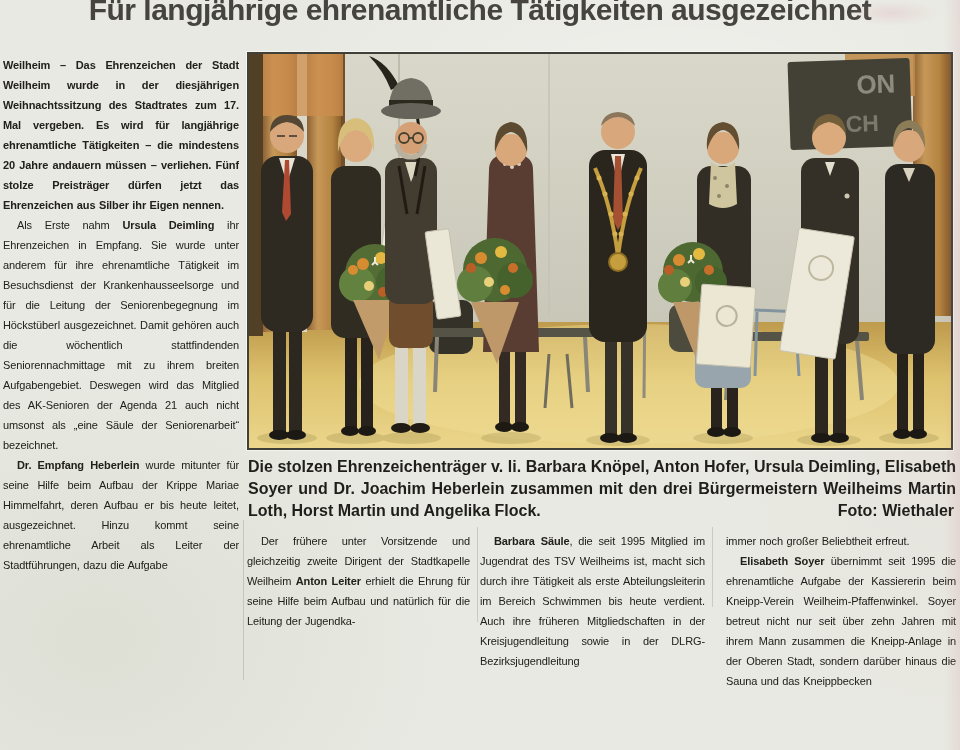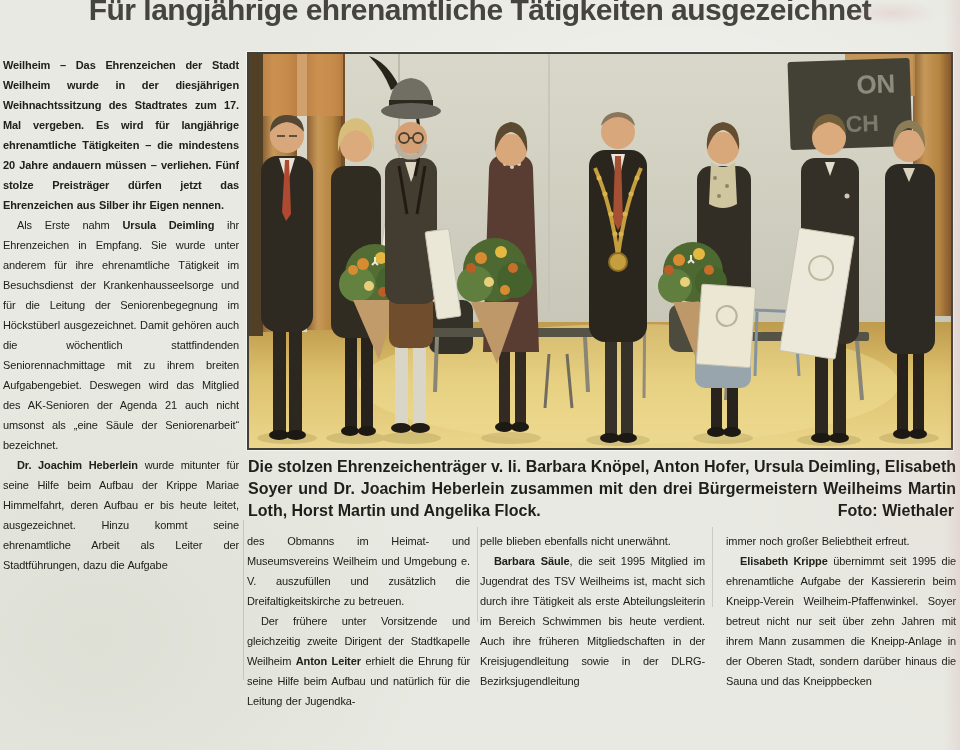--- a/index.html
+++ b/index.html
@@ -58,21 +58,21 @@
 </head>
 <body>
 
 <div class="page">
 
   <h1 class="headline">Für langjährige ehrenamtliche Tätigkeiten ausgezeichnet</h1>
 
   <div class="col left-col">
       <p class="para first"><span class="bold">Weilheim – Das Ehrenzeichen der Stadt Weilheim wurde in der diesjährigen Weihnachtssitzung des Stadtrates zum 17. Mal vergeben. Es wird für langjährige ehrenamtliche Tätigkeiten – die mindestens 20 Jahre andauern müssen – verliehen. Fünf stolze Preisträger dürfen jetzt das Ehrenzeichen aus Silber ihr Eigen nennen.</span></p>
       <p class="para"><span>Als Erste nahm </span><span class="bold">Ursula Deimling</span><span> ihr Ehrenzeichen in Empfang. Sie wurde unter anderem für ihre ehrenamtliche Tätigkeit im Besuchsdienst der Krankenhausseelsorge und für die Leitung der Seniorenbegegnung im Höckstüberl ausgezeichnet. Damit gehören auch die wöchentlich stattfindenden Seniorennachmittage mit zu ihrem breiten Aufgabengebiet. Deswegen wird das Mitglied des AK-Senioren der Agenda 21 auch nicht umsonst als „eine Säule der Seniorenarbeit“ bezeichnet.</span></p>
-      <p class="para"><span class="bold">Dr. Joachim Heberlein</span><span> wurde mitunter für seine Hilfe beim Aufbau der Krippe Mariae Himmelfahrt, deren Aufbau er bis heute leitet, ausgezeichnet. Hinzu kommt seine ehrenamtliche Arbeit als Leiter der Stadtführungen, dazu die Aufgabe</span></p>
+      <p class="para"><span class="bold">Dr. Empfang Heberlein</span><span> wurde mitunter für seine Hilfe beim Aufbau der Krippe Mariae Himmelfahrt, deren Aufbau er bis heute leitet, ausgezeichnet. Hinzu kommt seine ehrenamtliche Arbeit als Leiter der Stadtführungen, dazu die Aufgabe</span></p>
     </div>
 
   <figure class="photo-frame">
     <svg viewBox="0 0 702 394" width="702" height="394" xmlns="http://www.w3.org/2000/svg">
       <defs>
         <linearGradient id="wallG" x1="0" y1="0" x2="0" y2="1">
           <stop offset="0" stop-color="#d9dad0"></stop>
             <stop offset="1" stop-color="#c7c8bc"></stop>
         </linearGradient>
         <linearGradient id="floorG" x1="0" y1="0" x2="0" y2="1">
@@ -312,30 +312,28 @@
       <rect x="0" y="0" width="702" height="394" fill="#d8b86a" opacity="0.05"></rect>
     </svg>
   </figure>
 
   <div class="caption">
     <span>Die stolzen Ehrenzeichenträger v. li. Barbara Knöpel, Anton Hofer, Ursula Deimling, Elisabeth Soyer und Dr. Joachim Heberlein zusammen mit den drei Bürgermeistern Weilheims Martin Loth, Horst Martin und Angelika Flock.</span>
     <span class="credit">Foto: Wiethaler</span>
   </div>
 
   <div class="col bcol" id="bcol-0">
-      <p class="para first"><span>des Obmanns im Heimat- und Museumsvereins Weilheim und Umgebung e. V. auszufüllen und zusätzlich die Dreifaltigkeitskirche zu betreuen.</span></p>
       <p class="para"><span>Der frühere unter Vorsitzende und gleichzeitig zweite Dirigent der Stadtkapelle Weilheim </span><span class="bold">Anton Leiter</span><span> erhielt die Ehrung für seine Hilfe beim Aufbau und natürlich für die Leitung der Jugendka-</span></p>
     </div>
   <div class="col bcol" id="bcol-1">
-      <p class="para first"><span>pelle blieben ebenfalls nicht unerwähnt.</span></p>
       <p class="para"><span class="bold">Barbara Säule</span><span>, die seit 1995 Mitglied im Jugendrat des TSV Weilheims ist, macht sich durch ihre Tätigkeit als erste Abteilungsleiterin im Bereich Schwimmen bis heute verdient. Auch ihre früheren Mitgliedschaften in der Kreisjugendleitung sowie in der DLRG-Bezirksjugendleitung</span></p>
     </div>
   <div class="col bcol" id="bcol-2">
       <p class="para first"><span>immer noch großer Beliebtheit erfreut.</span></p>
-      <p class="para"><span class="bold">Elisabeth Krippe</span><span> übernimmt seit 1995 die ehrenamtliche Aufgabe der Kassiererin beim Kneipp-Verein Weilheim-Pfaffenwinkel. Soyer betreut nicht nur seit über zehn Jahren mit ihrem Mann zusammen die Kneipp-Anlage in der Oberen Stadt, sondern darüber hinaus die Sauna und das Kneippbecken</span></p>
+      <p class="para"><span class="bold">Elisabeth Soyer</span><span> übernimmt seit 1995 die ehrenamtliche Aufgabe der Kassiererin beim Kneipp-Verein Weilheim-Pfaffenwinkel. Soyer betreut nicht nur seit über zehn Jahren mit ihrem Mann zusammen die Kneipp-Anlage in der Oberen Stadt, sondern darüber hinaus die Sauna und das Kneippbecken</span></p>
     </div>
 
   <div class="fold" id="fold-a"></div>
   <div class="fold" id="fold-b"></div>
   <div class="fold" id="fold-c"></div>
   <div class="tint-right"></div>
   <div class="blotch"></div>
 
 </div>
 

